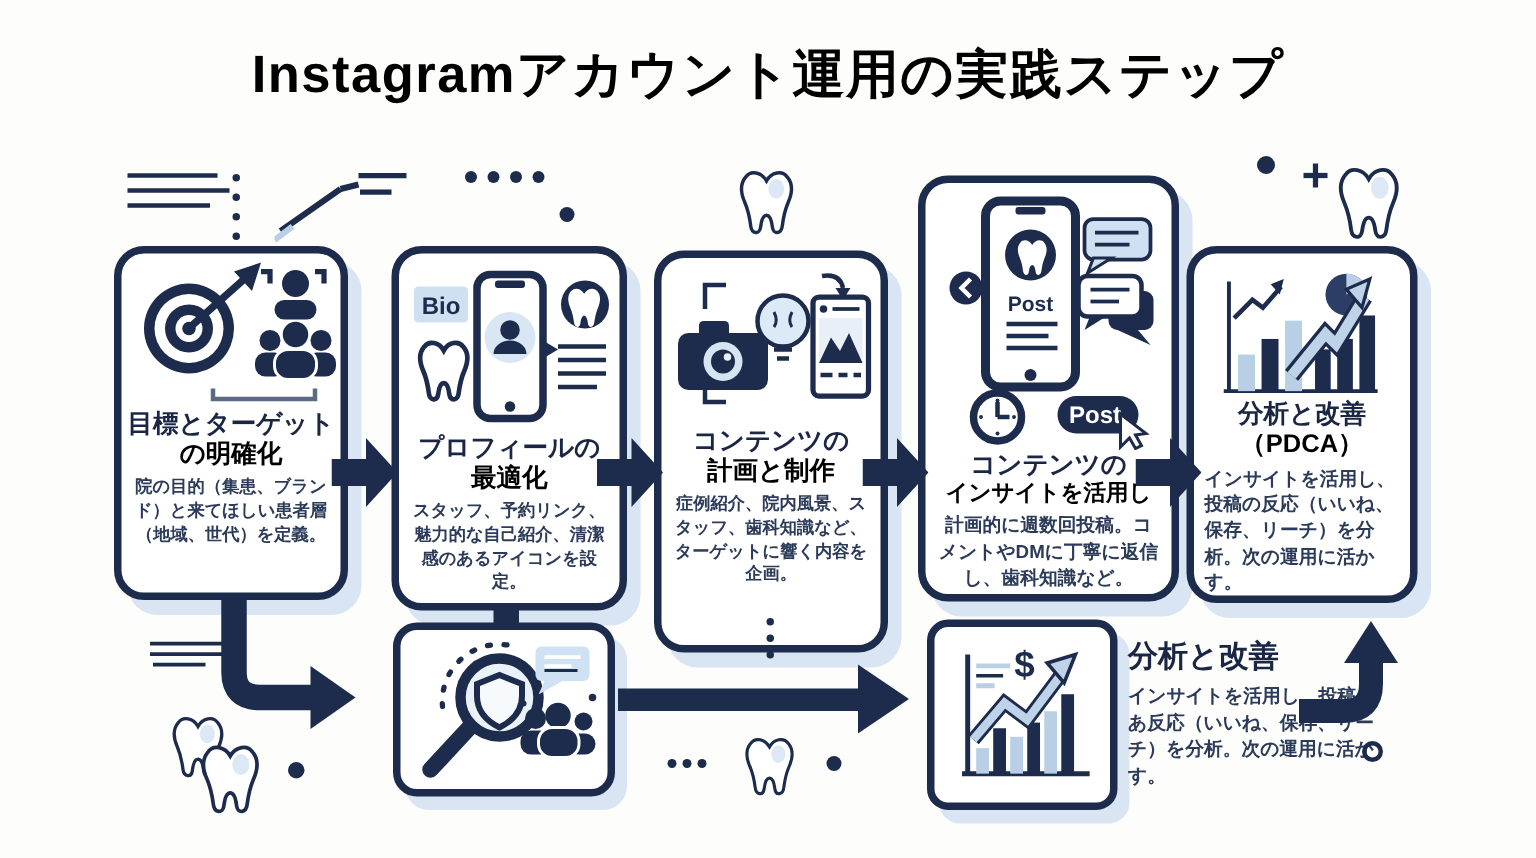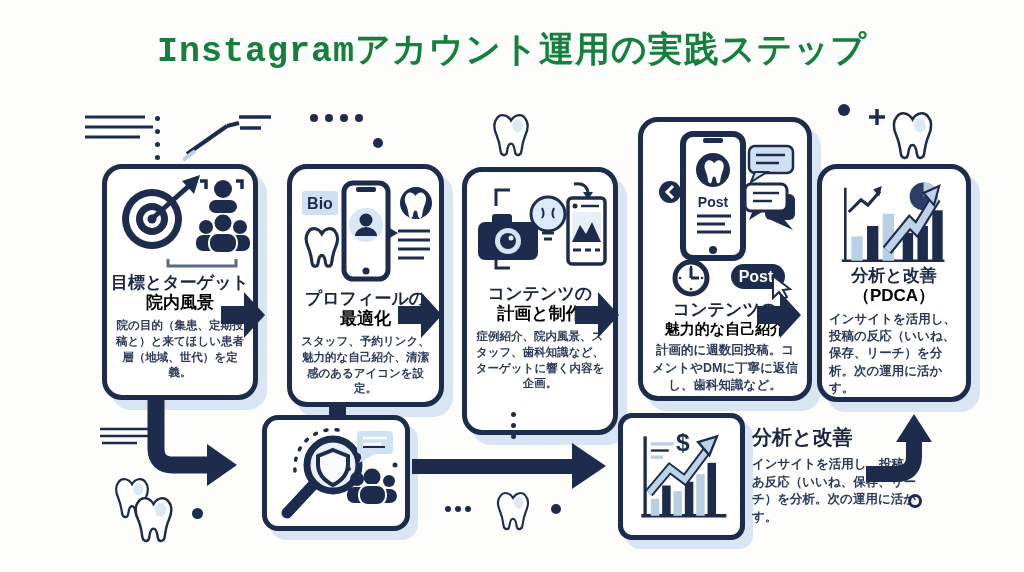--- a/index.html
+++ b/index.html
@@ -7,24 +7,24 @@
     --navy-soft:#32415f;
     --lb1:#c7daed;
     --lb2:#dde9f5;
     --shadow:#d9e5f2;
     --bg:#fdfdfb;
   }
   *{margin:0;padding:0;box-sizing:border-box;}
   body{font-family:"Liberation Sans","DejaVu Sans",sans-serif;background:#ffffff;}
   .canvas{position:relative;width:1024px;height:572px;background:var(--bg);overflow:hidden;}
   .title{position:absolute;top:26px;left:0;width:100%;text-align:center;
-    font-size:35px;font-weight:bold;color:#15803d;letter-spacing:1px;font-family:Liberation Mono, monospace;}
+    font-size:35px;font-weight:bold;color:#000000;letter-spacing:1px;}
   .step-box{position:absolute;background:#fff;border:5px solid var(--navy);
     border-radius:20px;box-shadow:9px 10px 0 var(--shadow);
-    display:flex;flex-direction:column;align-items:center;margin-left:26px;}
+    display:flex;flex-direction:column;align-items:center;}
   .icon-area{display:flex;align-items:center;justify-content:center;}
   .step-title{font-size:17px;font-weight:bold;color:#1a2644;text-align:center;line-height:1.2;}
   .step-title2{font-size:17px;font-weight:bold;color:#000000;text-align:center;line-height:1.2;}
   .step-body{font-size:11.5px;font-weight:bold;color:#2c3b59;text-align:center;
     line-height:1.38;padding:4px 7px 0 7px;}
   .blk-arrow{position:absolute;}
   .sub-box{position:absolute;background:#fff;border:5px solid var(--navy);
     border-radius:16px;box-shadow:8px 9px 0 var(--shadow);
     display:flex;align-items:center;justify-content:center;}
   .bottom-text{position:absolute;width:168px;}
@@ -97,22 +97,22 @@
       <rect x="99" y="31" width="28" height="13" rx="6.5" fill="#1d2c4d"></rect>
       <circle cx="96" cy="58" r="7" fill="#1d2c4d"></circle>
       <circle cx="130" cy="58" r="7" fill="#1d2c4d"></circle>
       <circle cx="113" cy="54" r="8.5" fill="#1d2c4d"></circle>
       <rect x="86" y="66" width="20" height="16" rx="7" fill="#1d2c4d"></rect>
       <rect x="120" y="66" width="20" height="16" rx="7" fill="#1d2c4d"></rect>
       <rect x="99" y="64" width="28" height="20" rx="9" fill="#1d2c4d" stroke="#ffffff" stroke-width="2"></rect>
       <path d="M58,90 V97 H126 V90" fill="none" stroke="#5b6a85" stroke-width="3"></path>
     </svg>
     <div class="step-title">目標とターゲット</div>
-    <div class="step-title2">院内風景</div>
-    <div class="step-body">院の目的（集患、定期投稿と）と来てほしい患者層（地域、世代）を定義。</div>
+    <div class="step-title2">の明確化</div>
+    <div class="step-body">院の目的（集患、ブランド）と来てほしい患者層（地域、世代）を定義。</div>
   </div>
 
   <div class="step-box" style="left:261px;top:164px;width:157px;height:243px;padding-top:8px">
     <svg class="icon-area" width="140" height="112" viewBox="0 0 140 112">
       <rect x="48" y="6" width="44" height="96" rx="9" fill="#ffffff" stroke="#1d2c4d" stroke-width="5"></rect>
       <rect x="60" y="10" width="20" height="5" rx="2" fill="#1d2c4d"></rect>
       <circle cx="70" cy="94" r="3.5" fill="#1d2c4d"></circle>
       <circle cx="70" cy="48" r="17" fill="#d9e6f3"></circle>
       <circle cx="70" cy="43" r="6.5" fill="#1d2c4d"></circle>
       <path d="M59,59 a11,9 0 0 1 22,0 Z" fill="#1d2c4d"></path>
@@ -196,21 +196,21 @@
       <line x1="38" y1="148" x2="46" y2="148" stroke="#1d2c4d" stroke-width="3"></line>
       <circle cx="38" cy="137" r="1.3" fill="#1d2c4d"></circle>
         <circle cx="49" cy="148" r="1.3" fill="#1d2c4d"></circle>
       <circle cx="38" cy="159" r="1.3" fill="#1d2c4d"></circle>
         <circle cx="27" cy="148" r="1.3" fill="#1d2c4d"></circle>
       <rect x="78" y="134" width="54" height="25" rx="12.5" fill="#1d2c4d"></rect>
       <text x="103" y="152" text-anchor="middle" font-size="16" font-weight="bold" fill="#ffffff">Post</text>
       <polygon points="120,146 120,168 126,162 130,169 134,167 130,160 137,159" fill="#ffffff" stroke="#1d2c4d" stroke-width="2"></polygon>
     </svg>
     <div class="step-title">コンテンツの</div>
-    <div class="step-title2" style="font-size:15px">魅力的な自己紹介</div>
+    <div class="step-title2" style="font-size:15px">インサイトを活用し</div>
     <div class="step-body" style="font-size:12.5px">計画的に週数回投稿。コメントやDMに丁寧に返信し、歯科知識など。</div>
   </div>
 
   <div class="step-box" style="left:791px;top:164px;width:154px;height:238px;padding-top:10px">
     <svg class="icon-area" width="140" height="100" viewBox="0 0 140 100">
       <line x1="14" y1="10" x2="14" y2="94" stroke="#1d2c4d" stroke-width="3"></line>
       <line x1="10" y1="94" x2="128" y2="94" stroke="#1d2c4d" stroke-width="3"></line>
       <rect x="21" y="66" width="13" height="28" fill="#b9cfe6"></rect>
       <rect x="39" y="54" width="13" height="40" fill="#1d2c4d"></rect>
       <rect x="57" y="40" width="13" height="54" fill="#b9cfe6"></rect>

